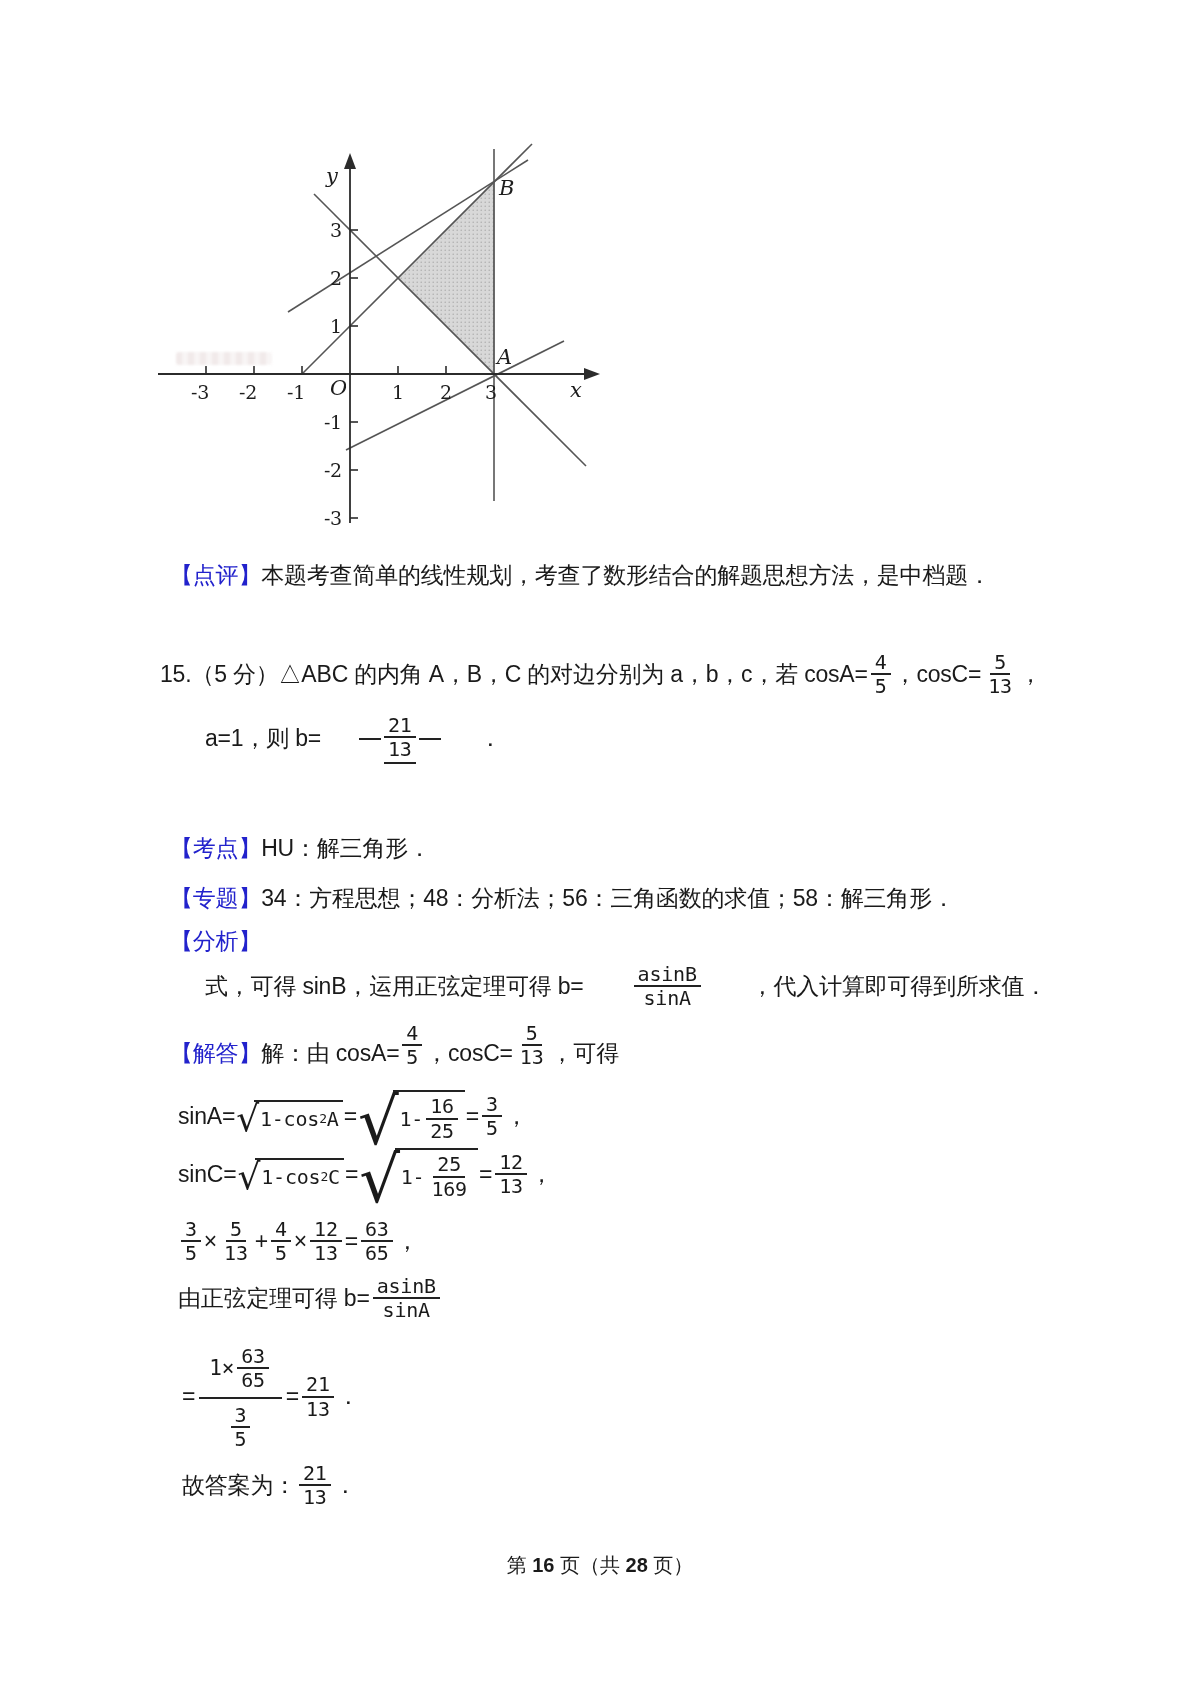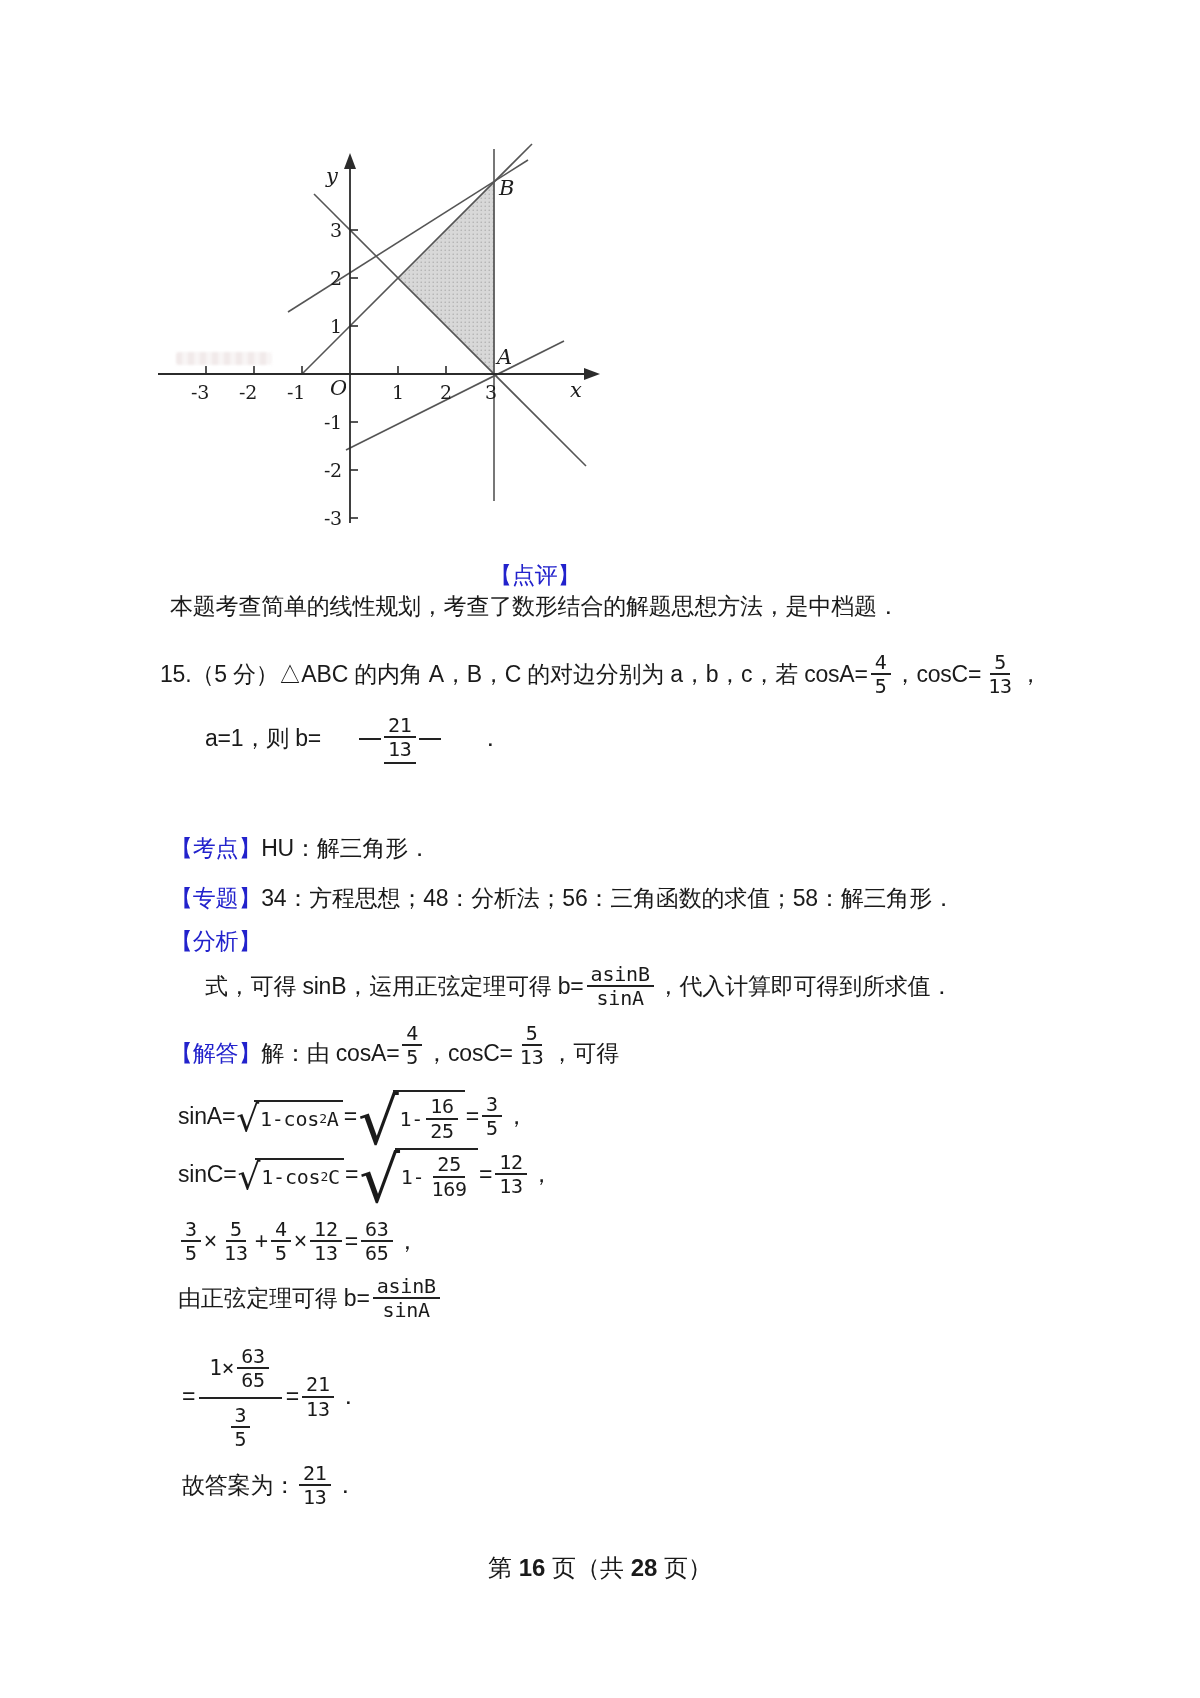--- a/index.html
+++ b/index.html
@@ -21,21 +21,21 @@
               margin-right:-5px;transform:translateY(3px);font-weight:400;}
   .sqrt .body{border-top:2px solid #222;display:inline-flex;align-items:center;
               padding:3px 4px 0 6px;font-family:"DejaVu Sans Mono",monospace;font-size:20px;}
   .sqrt.tall .sign{font-size:64px;line-height:0.82;transform:translateY(6px);}
   .sqrt sup{font-size:13px;vertical-align:super;line-height:1;}
   
   .bigfrac{display:inline-flex;flex-direction:column;align-items:center;margin:0 4px;}
   .bigfrac .bnum{display:inline-flex;align-items:center;border-bottom:2px solid #222;padding:2px 10px 5px;}
   .bigfrac .bden{display:inline-flex;align-items:center;padding-top:5px;}
   .mono{font-family:"DejaVu Sans Mono",monospace;font-size:21px;}
-  .footer{position:absolute;top:1552px;left:0;width:100%;text-align:center;font-size:24px;letter-spacing:0;}
+  .footer{position:absolute;top:1552px;left:0;width:100%;text-align:center;font-size:20px;letter-spacing:0;}
   .footer b{font-weight:bold;}
   
   .figure{position:absolute;left:140px;top:133px;}
   .figure text{font-family:"DejaVu Serif",serif;font-size:19px;fill:#1d1d1d;}
   .figure .ital{font-style:italic;font-size:21px;}
   .figure .gl{stroke:#555;stroke-width:1.6;fill:none;}
   .figure .ax{stroke:#2b2b2b;stroke-width:1.8;fill:none;}
   .figure .tick{stroke:#2b2b2b;stroke-width:1.6;}
   .watermark{position:absolute;left:176px;top:352px;width:96px;height:13px;border-radius:3px;
              background:repeating-linear-gradient(90deg,#e7dada 0 6px,#f3eded 6px 12px);opacity:.55;filter:blur(1px);}
@@ -95,21 +95,21 @@
     <text x="202" y="104" text-anchor="end">3</text>
     <text x="202" y="152" text-anchor="end">2</text>
     <text x="202" y="200" text-anchor="end">1</text>
     <text x="202" y="296" text-anchor="end">-1</text>
     <text x="202" y="344" text-anchor="end">-2</text>
     <text x="202" y="392" text-anchor="end">-3</text>
   </svg>
 
   <div class="watermark"></div>
 
-  <div class="line" style="left:170px;top:560px;flex-direction:column;">
+  <div class="line" style="left:170px;top:560px;">
     <span class="blue">【点评】</span>
       <span>本题考查简单的线性规划，考查了数形结合的解题思想方法，是中档题．</span>
   </div>
 
   <div class="line" style="left:160px;top:651px;">
     <span>15.（5 分）△ABC 的内角 A，B，C 的对边分别为 a，b，c，若 cosA=</span>
     <span class="frac">
         <span class="fn">4</span>
         <span class="fd">5</span>
       </span>
@@ -139,21 +139,21 @@
 
   <div class="line" style="left:170px;top:883px;">
     <span class="blue">【专题】</span>
       <span>34：方程思想；48：分析法；56：三角函数的求值；58：解三角形．</span>
   </div>
 
   <div class="line" style="left:170px;top:926px;">
     <span class="blue">【分析】</span>
   </div>
 
-  <div class="line" style="left:205px;top:963px;">
+  <div class="line" style="left:205px;top:963px;gap:47px;">
     <span>式，可得 sinB，运用正弦定理可得 b=</span>
     <span class="frac">
         <span class="fn">asinB</span>
         <span class="fd">sinA</span>
       </span>
     <span>，代入计算即可得到所求值．</span>
   </div>
 
   <div class="line" style="left:170px;top:1022px;align-items:flex-end;">
     <span class="blue">【解答】</span>

